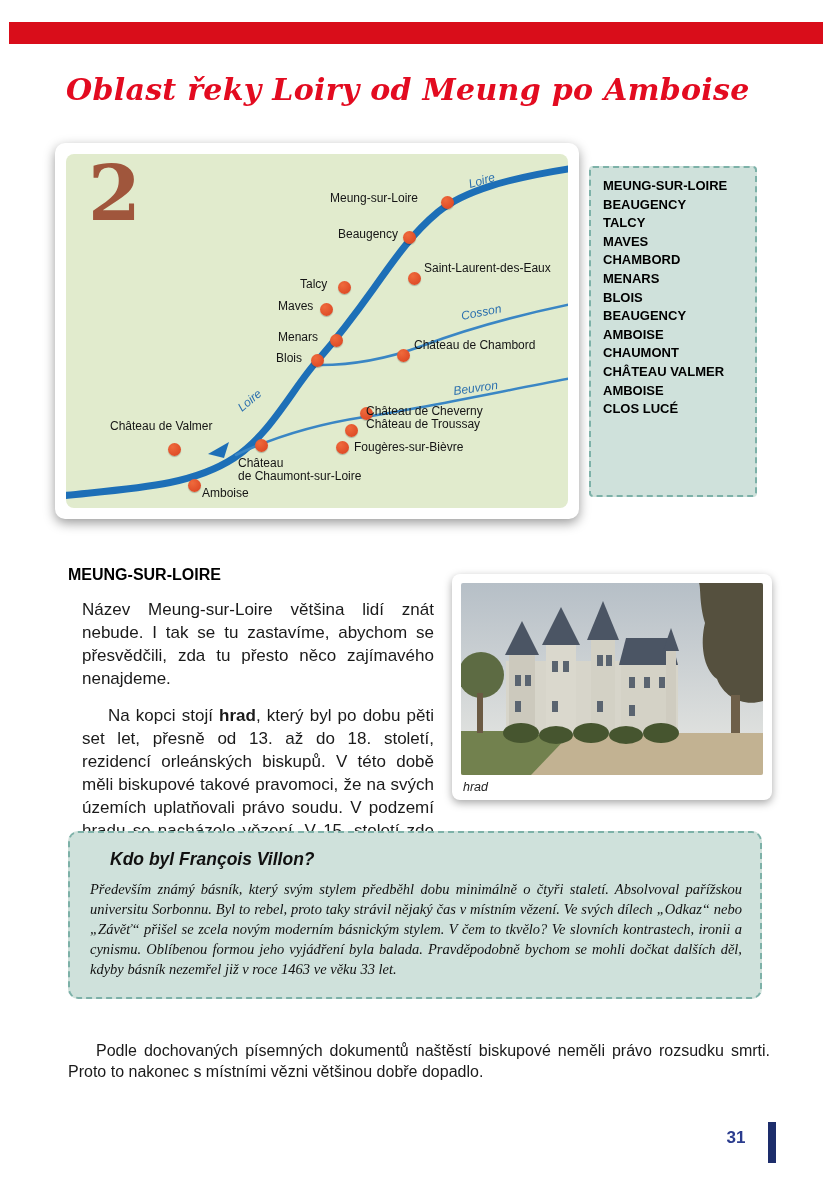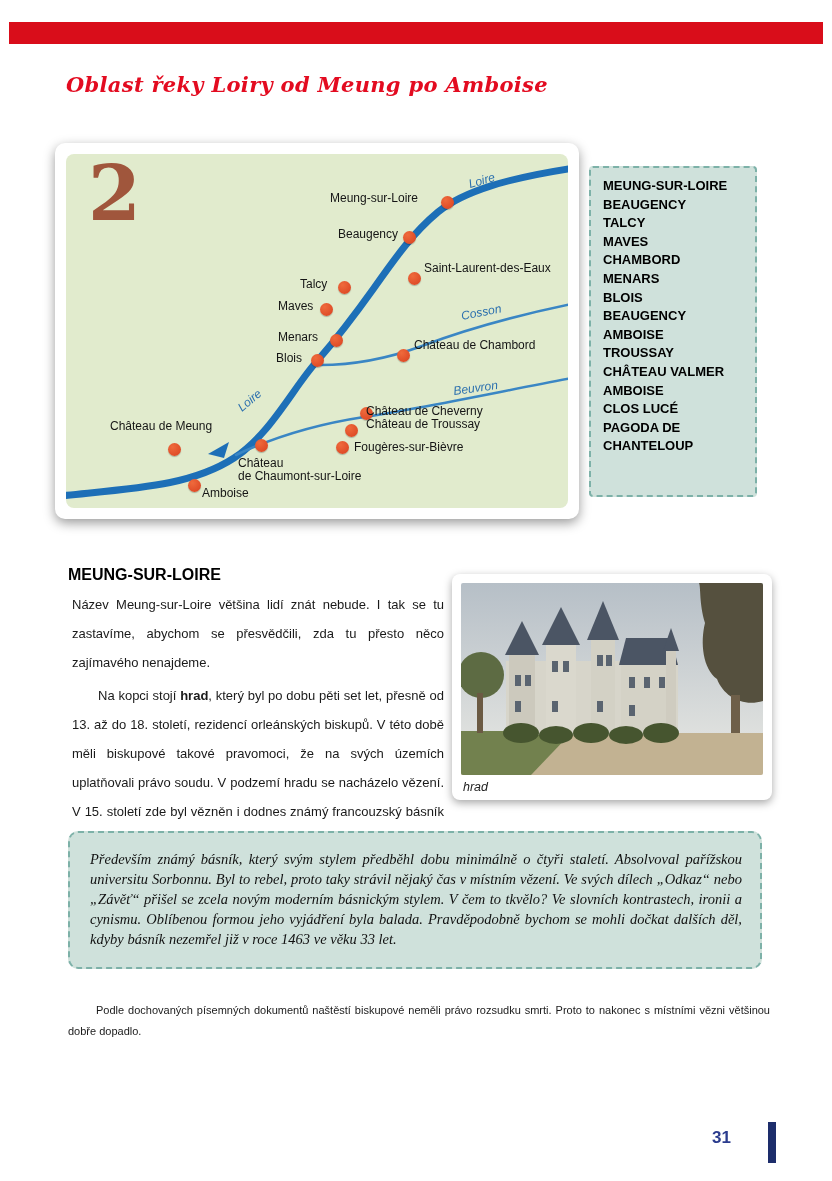--- a/index.html
+++ b/index.html
@@ -3,21 +3,21 @@
 <meta charset="utf-8">
 <style>
   html,body{margin:0;padding:0;background:#fff;}
   .page{position:relative;width:832px;height:1181px;background:#ffffff;overflow:hidden;
         font-family:"Liberation Sans",sans-serif;color:#1a1a1a;}
 
   .top-bar{position:absolute;left:9px;top:22px;width:814px;height:22px;background:#d90d1a;}
 
   .title{position:absolute;left:66px;top:72px;width:720px;margin:0;
          font-family:"DejaVu Serif",serif;font-style:italic;font-weight:bold;
-         font-size:21px;color:#e30b20;letter-spacing:.3px;}
+         font-size:30px;color:#e30b20;letter-spacing:.3px;}
 
   
   .map-card{position:absolute;left:55px;top:143px;width:524px;height:376px;background:#fff;
             border-radius:10px;box-shadow:0 4px 12px rgba(0,0,0,.40);box-sizing:border-box;padding:11px;}
   .map-area{position:relative;width:502px;height:354px;background:#e1ebcd;border-radius:8px;overflow:hidden;}
   .map-svg{position:absolute;left:0;top:0;}
   .map-number{position:absolute;left:22px;top:2px;font-family:"DejaVu Serif",serif;
               font-weight:bold;font-size:76px;line-height:1;color:#a0563c;}
   .dot{position:absolute;width:13px;height:13px;border-radius:50%;
        background:radial-gradient(circle at 35% 30%, #ef6a3c, #d9401f);
@@ -27,39 +27,39 @@
 
   
   .places{position:absolute;left:589px;top:166px;width:168px;height:331px;box-sizing:border-box;
           background:#cfe1db;border:2px dashed #7db1a8;border-radius:4px;
           padding:9px 6px 6px 12px;}
   .places .item{font-weight:bold;font-size:13px;line-height:18.6px;white-space:pre-line;color:#000;}
 
   
   .article-col{position:absolute;left:68px;top:566px;width:380px;}
   .article-heading{font-weight:bold;font-size:16px;margin:0 0 6px 0;color:#000;}
-  .article-col p{margin:4px;font-size:13px;line-height:29px;text-align:justify;}
+  .article-col p{margin:14px;font-size:17px;line-height:23px;text-align:justify;}
   .article-col p.indent{text-indent:26px;}
 
   .photo-card{position:absolute;left:452px;top:574px;width:320px;background:#fff;border-radius:8px;
               box-shadow:0 3px 9px rgba(0,0,0,.35);box-sizing:border-box;padding:9px 9px 6px 9px;}
   .photo-card svg{display:block;border-radius:2px;}
   .photo-caption{font-style:italic;font-size:12.5px;color:#222;margin-top:5px;padding-left:2px;}
 
   
   .villon-box{position:absolute;left:68px;top:831px;width:694px;box-sizing:border-box;
               background:#cfe1db;border:2px dashed #7db1a8;border-radius:10px;
               padding:16px 18px 18px 20px;}
   .villon-heading{font-weight:bold;font-style:italic;font-size:17.5px;margin:0 0 9px 20px;color:#111;}
   .villon-text{margin:0;font-style:italic;font-size:14.5px;line-height:20px;text-align:justify;color:#111;font-family:Liberation Serif, serif;}
 
-  .closing{position:absolute;left:68px;top:1000px;width:702px;margin:0;
-           font-size:11px;line-height:21px;text-align:justify;text-indent:28px;}
-
-  .page-number{position:absolute;left:712px;top:1128px;width:48px;text-align:left;
+  .closing{position:absolute;left:68px;top:1040px;width:702px;margin:0;
+           font-size:16px;line-height:21px;text-align:justify;text-indent:28px;}
+
+  .page-number{position:absolute;left:712px;top:1128px;width:48px;text-align:center;
                font-weight:bold;font-size:17px;color:#2b3c8e;}
   .page-bar{position:absolute;left:768px;top:1122px;width:8px;height:41px;background:#1d2d6b;}
 </style>
 </head>
 <body>
 
 <div class="page">
 
   <div class="top-bar"></div>
 
@@ -107,43 +107,41 @@
       <span class="map-label" style="left:272px;top:74px">Beaugency</span>
       <span class="map-label" style="left:234px;top:124px">Talcy</span>
       <span class="map-label" style="left:358px;top:108px">Saint-Laurent-des-Eaux</span>
       <span class="map-label" style="left:212px;top:146px">Maves</span>
       <span class="map-label" style="left:212px;top:177px">Menars</span>
       <span class="map-label" style="left:210px;top:198px">Blois</span>
       <span class="map-label" style="left:348px;top:185px">Château de Chambord</span>
       <span class="map-label" style="left:300px;top:251px">Château de Cheverny</span>
       <span class="map-label" style="left:300px;top:264px">Château de Troussay</span>
       <span class="map-label" style="left:288px;top:287px">Fougères-sur-Bièvre</span>
-      <span class="map-label" style="left:44px;top:266px">Château de Meung</span>
+      <span class="map-label" style="left:44px;top:266px">Château de Valmer</span>
       <span class="map-label" style="left:172px;top:303px">Château
 de Chaumont-sur-Loire</span>
       <span class="map-label" style="left:136px;top:333px">Amboise</span>
     </div>
   </div>
 
   <div class="places">
     <div class="item">MEUNG-SUR-LOIRE</div>
     <div class="item">BEAUGENCY</div>
     <div class="item">TALCY</div>
     <div class="item">MAVES</div>
     <div class="item">CHAMBORD</div>
     <div class="item">MENARS</div>
     <div class="item">BLOIS</div>
     <div class="item">BEAUGENCY</div>
     <div class="item">AMBOISE</div>
-    <div class="item">TROUSSAY</div>
+    <div class="item">CHAUMONT</div>
     <div class="item">CHÂTEAU VALMER</div>
     <div class="item">AMBOISE</div>
     <div class="item">CLOS LUCÉ</div>
-    <div class="item">PAGODA DE
-CHANTELOUP</div>
   </div>
 
   <div class="article-col">
     <h2 class="article-heading">MEUNG-SUR-LOIRE</h2>
     <p>Název Meung-sur-Loire většina lidí znát nebude. I tak se tu zastavíme, abychom se přesvědčili, zda tu přesto něco zajímavého nenajdeme.</p>
     <p class="indent"><span>Na kopci stojí </span><b>hrad</b><span>, který byl po dobu pěti set let, přesně od 13. až do 18. století, rezidencí orleánských biskupů. V této době měli biskupové takové pravomoci, že na svých územích uplatňovali právo soudu. V podzemí hradu se nacházelo vězení. V 15. století zde byl vězněn i dodnes známý francouzský básník François Villon.</span></p>
   </div>
 
   <div class="photo-card">
     <svg width="302" height="192" viewBox="0 0 302 192">
@@ -197,20 +195,21 @@
         <ellipse cx="200" cy="150" rx="18" ry="10"></ellipse>
       </g>
 
       <circle cx="20" cy="92" r="23" fill="#5d6b43"></circle>
       <rect x="16" y="110" width="6" height="40" fill="#6b5a43"></rect>
     </svg>
     <div class="photo-caption">hrad</div>
   </div>
 
   <div class="villon-box">
+    <h3 class="villon-heading">Kdo byl François Villon?</h3>
     <p class="villon-text">Především známý básník, který svým stylem předběhl dobu minimálně o čtyři staletí. Absolvoval pařížskou universitu Sorbonnu. Byl to rebel, proto taky strávil nějaký čas v místním vězení. Ve svých dílech „Odkaz“ nebo „Závěť“ přišel se zcela novým moderním básnickým stylem. V čem to tkvělo? Ve slovních kontrastech, ironii a cynismu. Oblíbenou formou jeho vyjádření byla balada. Pravděpodobně bychom se mohli dočkat dalších děl, kdyby básník nezemřel již v roce 1463 ve věku 33 let.</p>
   </div>
 
   <p class="closing">Podle dochovaných písemných dokumentů naštěstí biskupové neměli právo rozsudku smrti. Proto to nakonec s místními vězni většinou dobře dopadlo.</p>
 
   <div class="page-number">31</div>
   <div class="page-bar"></div>
 
 </div>
 

